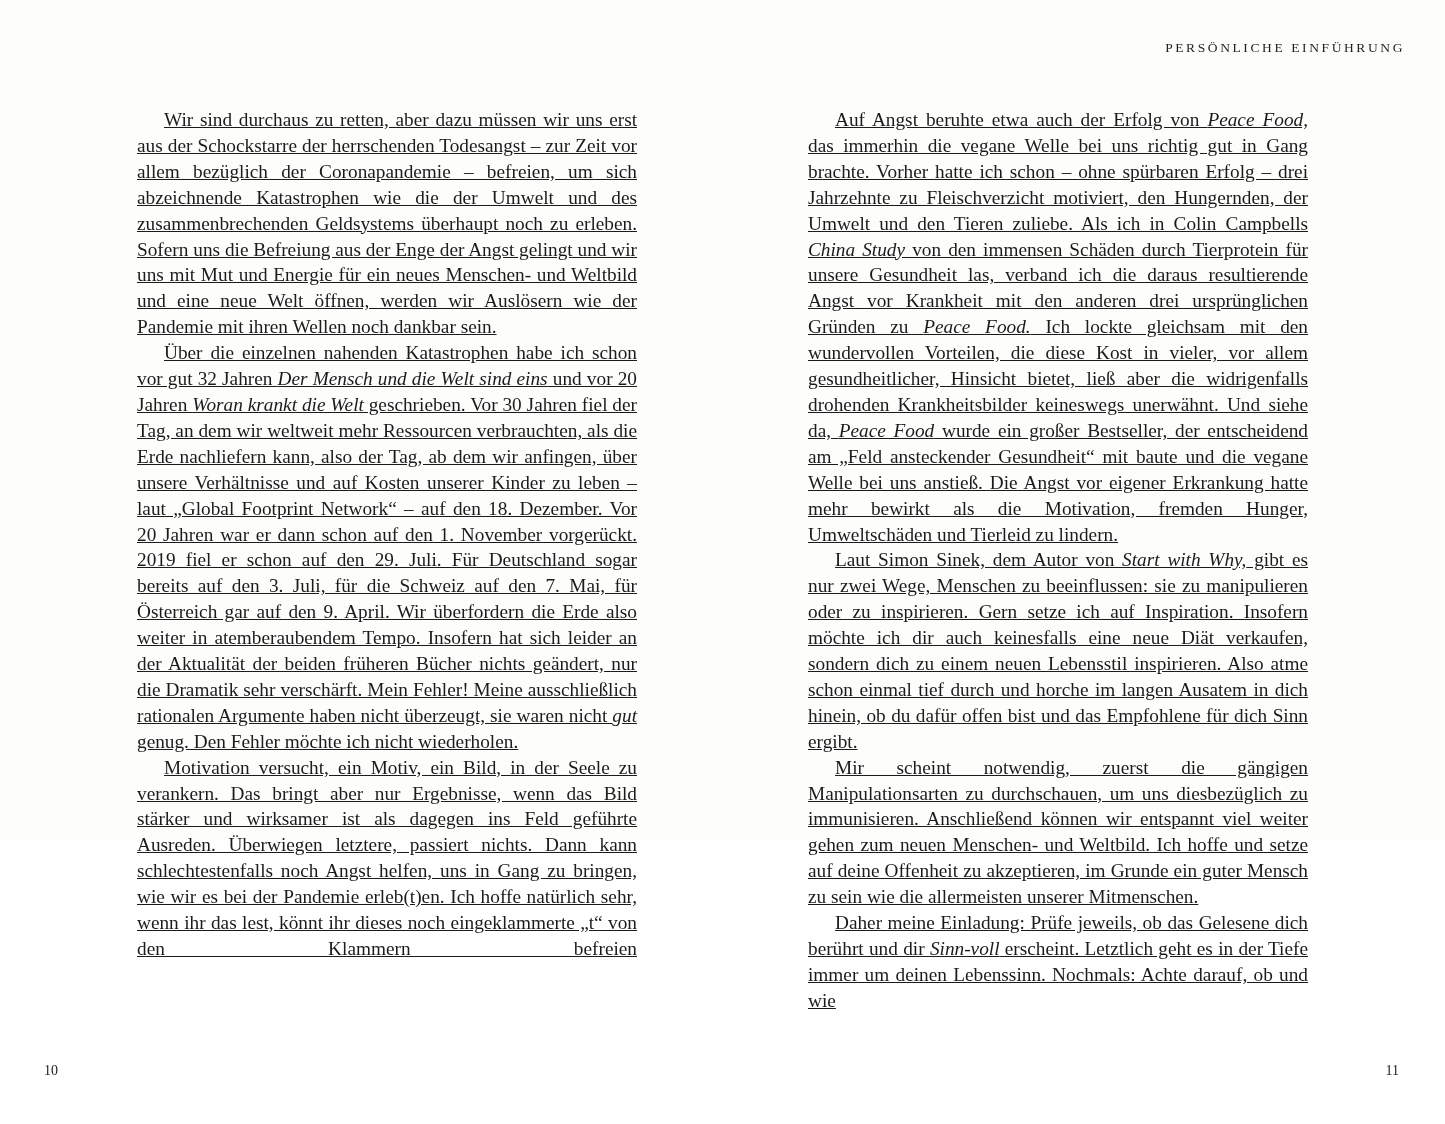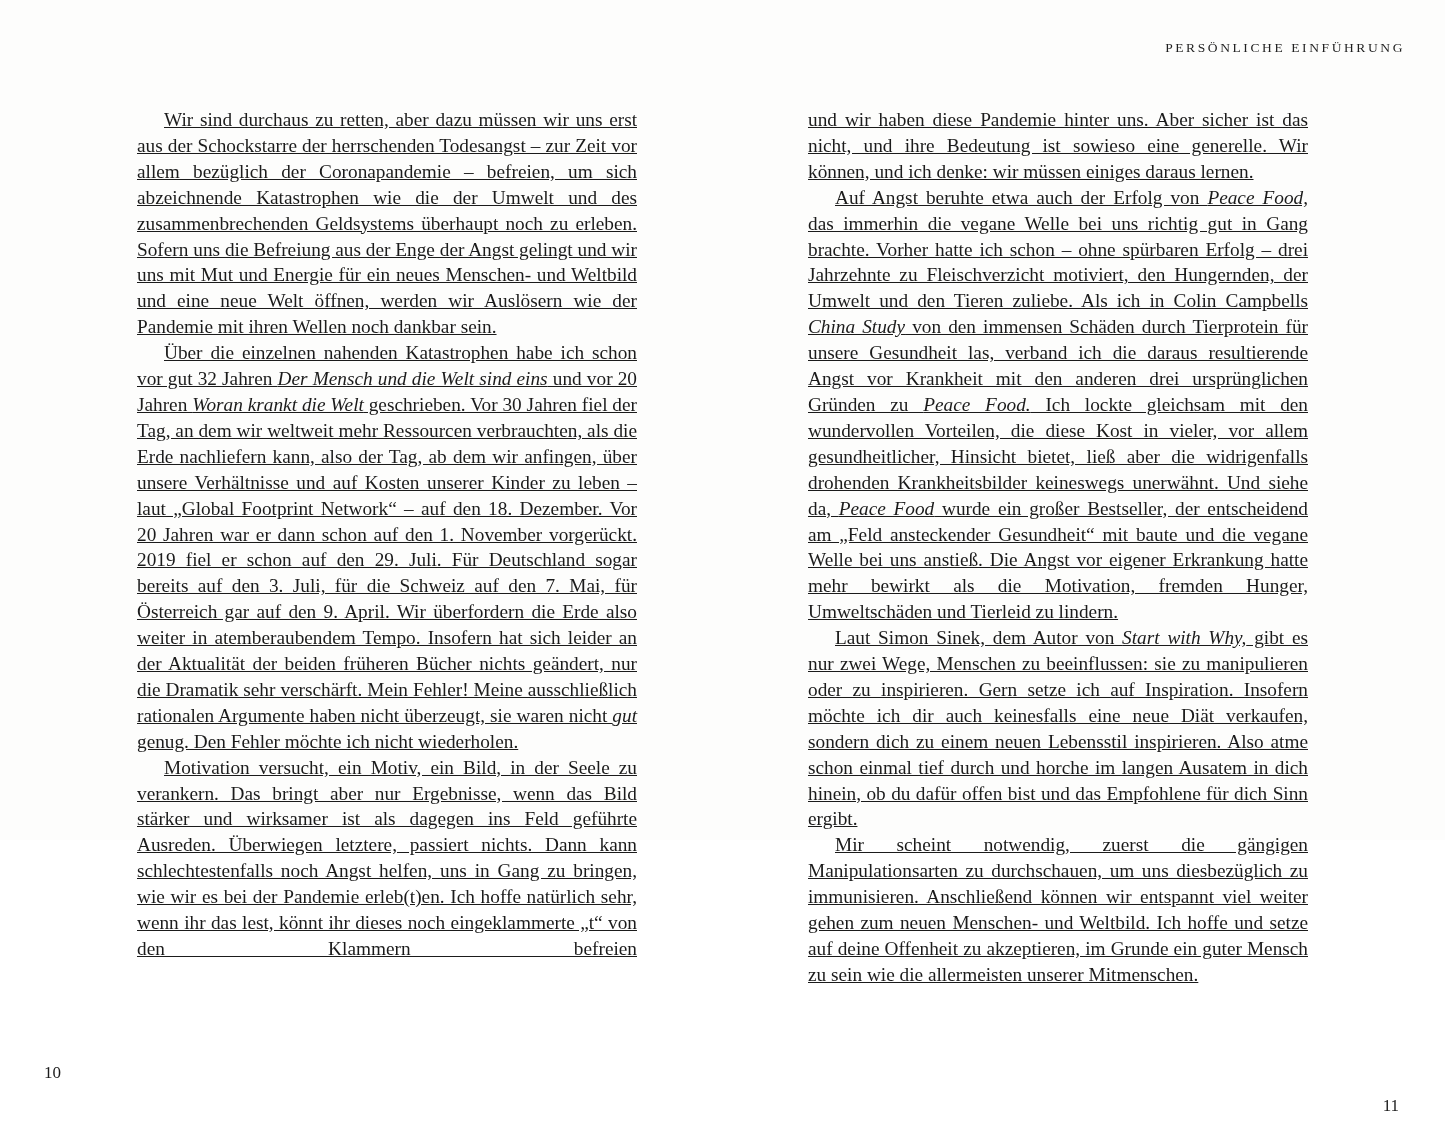--- a/index.html
+++ b/index.html
@@ -39,43 +39,43 @@
     }
     .page-text.left  { left: 137px; }
     .page-text.right { left: 808px; }
     .para { margin: 0; text-indent: 27px; }
     .para.no-indent { text-indent: 0; }
     .para.justify-last { text-align-last: justify; }
     .em { font-style: italic; }
     .rg { font-style: normal; }
     .page-number {
       position: absolute;
-      font-size: 17px;
+      font-size: 14px;
       color: #1b1b1b;
     }
     .page-number.left  { left: 44px;  top: 1063px; }
-    .page-number.right { right: 46px; top: 1096px; text-align: right; }
+    .page-number.right { right: 46px; top: 1063px; text-align: right; }
   </style>
 </head>
 <body>
 
 <div class="spread">
 
   <div class="running-head">PERSÖNLICHE EINFÜHRUNG</div>
 
   <div class="page-text left">
       <p class="para"><span class="rg">Wir sind durchaus zu retten, aber dazu müssen wir uns erst aus der Schockstarre der herrschenden Todesangst – zur Zeit vor allem bezüglich der Coronapandemie – befreien, um sich abzeichnende Katastrophen wie die der Umwelt und des zusammenbrechenden Geldsystems überhaupt noch zu erleben. Sofern uns die Befreiung aus der Enge der Angst gelingt und wir uns mit Mut und Energie für ein neues Menschen- und Weltbild und eine neue Welt öffnen, werden wir Auslösern wie der Pandemie mit ihren Wellen noch dankbar sein.</span></p>
       <p class="para"><span class="rg">Über die einzelnen nahenden Katastrophen habe ich schon vor gut 32 Jahren </span><span class="em">Der Mensch und die Welt sind eins</span><span class="rg"> und vor 20 Jahren </span><span class="em">Woran krankt die Welt</span><span class="rg"> geschrieben. Vor 30 Jahren fiel der Tag, an dem wir weltweit mehr Ressourcen verbrauchten, als die Erde nachliefern kann, also der Tag, ab dem wir anfingen, über unsere Verhältnisse und auf Kosten unserer Kinder zu leben – laut „Global Footprint Network“ – auf den 18. Dezember. Vor 20 Jahren war er dann schon auf den 1. November vorgerückt. 2019 fiel er schon auf den 29. Juli. Für Deutschland sogar bereits auf den 3. Juli, für die Schweiz auf den 7. Mai, für Österreich gar auf den 9. April. Wir überfordern die Erde also weiter in atemberaubendem Tempo. Insofern hat sich leider an der Aktualität der beiden früheren Bücher nichts geändert, nur die Dramatik sehr verschärft. Mein Fehler! Meine ausschließlich rationalen Argumente haben nicht überzeugt, sie waren nicht </span><span class="em">gut</span><span class="rg"> genug. Den Fehler möchte ich nicht wiederholen.</span></p>
       <p class="para justify-last"><span class="rg">Motivation versucht, ein Motiv, ein Bild, in der Seele zu verankern. Das bringt aber nur Ergebnisse, wenn das Bild stärker und wirksamer ist als dagegen ins Feld geführte Ausreden. Überwiegen letztere, passiert nichts. Dann kann schlechtestenfalls noch Angst helfen, uns in Gang zu bringen, wie wir es bei der Pandemie erleb(t)en. Ich hoffe natürlich sehr, wenn ihr das lest, könnt ihr dieses noch eingeklammerte „t“ von den Klammern befreien</span></p>
     </div>
 
   <div class="page-text right">
-      <p class="para no-indent"><span class="rg">und wir haben diese Pandemie hinter uns. Aber sicher ist das nicht, und ihre Bedeutung ist sowieso eine generelle. Wir können, und ich denke: wir müssen einiges daraus lernen.</span></p>
       <p class="para"><span class="rg">Auf Angst beruhte etwa auch der Erfolg von </span><span class="em">Peace Food,</span><span class="rg"> das immerhin die vegane Welle bei uns richtig gut in Gang brachte. Vorher hatte ich schon – ohne spürbaren Erfolg – drei Jahrzehnte zu Fleischverzicht motiviert, den Hungernden, der Umwelt und den Tieren zuliebe. Als ich in Colin Campbells </span><span class="em">China Study</span><span class="rg"> von den immensen Schäden durch Tierprotein für unsere Gesundheit las, verband ich die daraus resultierende Angst vor Krankheit mit den anderen drei ursprünglichen Gründen zu </span><span class="em">Peace Food.</span><span class="rg"> Ich lockte gleichsam mit den wundervollen Vorteilen, die diese Kost in vieler, vor allem gesundheitlicher, Hinsicht bietet, ließ aber die widrigenfalls drohenden Krankheitsbilder keineswegs unerwähnt. Und siehe da, </span><span class="em">Peace Food</span><span class="rg"> wurde ein großer Bestseller, der entscheidend am „Feld ansteckender Gesundheit“ mit baute und die vegane Welle bei uns anstieß. Die Angst vor eigener Erkrankung hatte mehr bewirkt als die Motivation, fremden Hunger, Umweltschäden und Tierleid zu lindern.</span></p>
       <p class="para"><span class="rg">Laut Simon Sinek, dem Autor von </span><span class="em">Start with Why,</span><span class="rg"> gibt es nur zwei Wege, Menschen zu beeinflussen: sie zu manipulieren oder zu inspirieren. Gern setze ich auf Inspiration. Insofern möchte ich dir auch keinesfalls eine neue Diät verkaufen, sondern dich zu einem neuen Lebensstil inspirieren. Also atme schon einmal tief durch und horche im langen Ausatem in dich hinein, ob du dafür offen bist und das Empfohlene für dich Sinn ergibt.</span></p>
       <p class="para"><span class="rg">Mir scheint notwendig, zuerst die gängigen Manipulationsarten zu durchschauen, um uns diesbezüglich zu immunisieren. Anschließend können wir entspannt viel weiter gehen zum neuen Menschen- und Weltbild. Ich hoffe und setze auf deine Offenheit zu akzeptieren, im Grunde ein guter Mensch zu sein wie die allermeisten unserer Mitmenschen.</span></p>
+      <p class="para justify-last"><span class="rg">Daher meine Einladung: Prüfe jeweils, ob das Gelesene dich berührt und dir </span><span class="em">Sinn-voll</span><span class="rg"> erscheint. Letztlich geht es in der Tiefe immer um deinen Lebenssinn. Nochmals: Achte darauf, ob und wie</span></p>
     </div>
 
   <div class="page-number left">10</div>
 
   <div class="page-number right">11</div>
 
 </div>
 
 </body></html>

